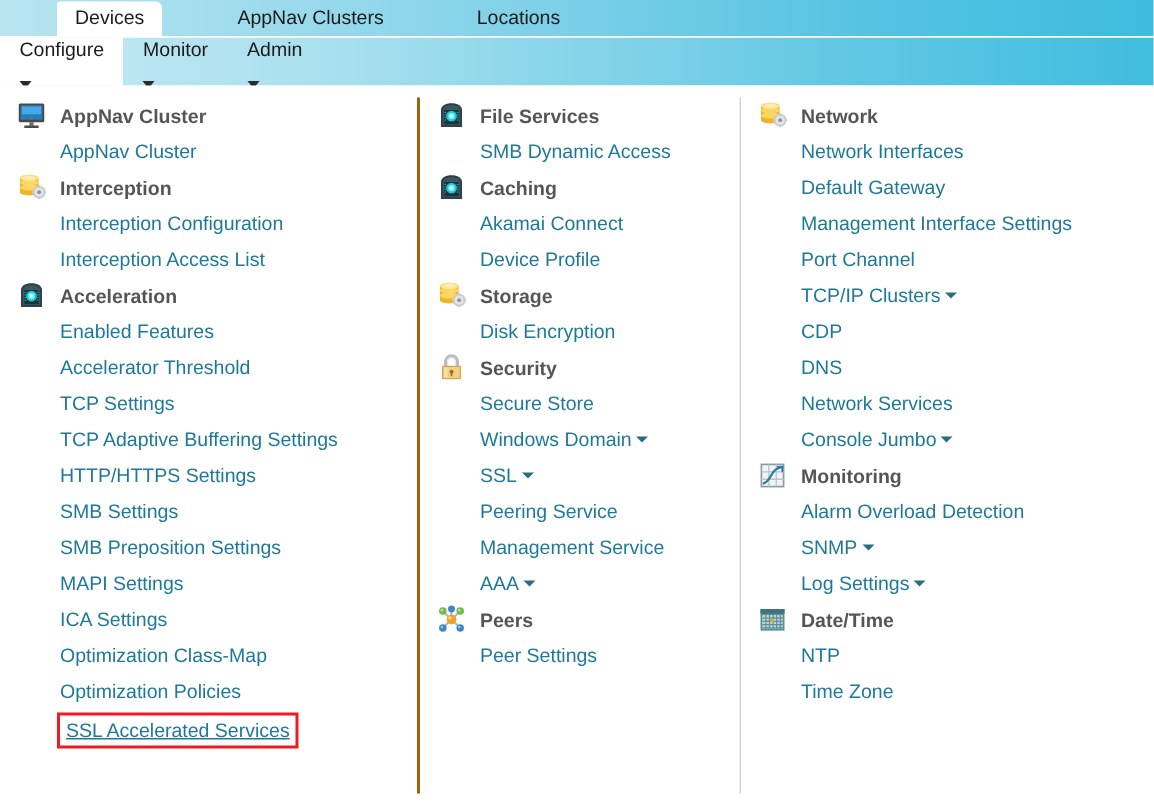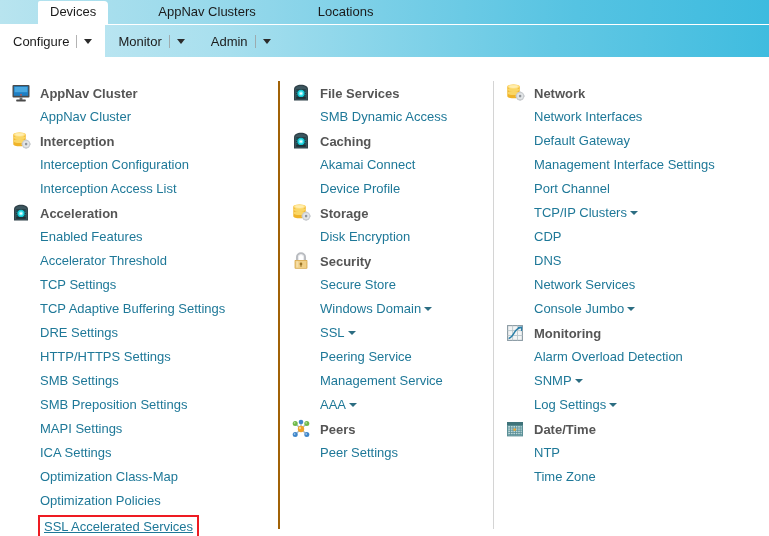--- a/index.html
+++ b/index.html
@@ -35,24 +35,24 @@
   }
 
   
   .menubar{
     position:relative;height:32px;
     background:linear-gradient(to right,#c6e9f3 0%,#a7dfee 30%,#63c8e4 72%,#3fbcdf 100%);
     border-top:1px solid #ffffff;
   }
   .menubar-inner{display:flex;align-items:center;height:32px;}
   .menu-item{
-    display:flex;align-items:center;gap:7px;
+    display:flex;gap:7px;
     height:32px;padding:0 13px;
     font-size:13px;color:#1b1b1b;
-    white-space:nowrap;cursor:pointer;
+    white-space:nowrap;cursor:pointer;flex-direction:column;
   }
   .menu-item.active{background:#ffffff;}
   .menu-sep{
     display:inline-block;width:1px;height:13px;
     background:#9a9a9a;opacity:.75;
   }
   .caret{
     display:inline-block;
     width:0;height:0;
     border-left:4.5px solid transparent;
@@ -66,21 +66,21 @@
     margin-left:3px;
     vertical-align:middle;
   }
 
   
   .content{
     position:relative;
     display:flex;
     height:472px;
     background:#fff;
-    padding-top:24px;
+    padding-top:8px;
     box-sizing:border-box;
   }
   .col{position:relative;box-sizing:border-box;}
   .col-1{width:278px;padding-left:10px;}
   .col-2{width:215px;padding-left:10px;border-left:2px solid #a16207;}
   .col-3{width:276px;padding-left:10px;border-left:1px solid #d4d4d4;}
 
   .group-head{
     display:flex;align-items:center;
     height:24px;margin-bottom:0;
@@ -221,23 +221,20 @@
           <a class="link"><span>Enabled Features</span></a>
         </div>
         <div>
           <a class="link"><span>Accelerator Threshold</span></a>
         </div>
         <div>
           <a class="link"><span>TCP Settings</span></a>
         </div>
         <div>
           <a class="link"><span>TCP Adaptive Buffering Settings</span></a>
-        </div>
-        <div>
-          <a class="link"><span>DRE Settings</span></a>
         </div>
         <div>
           <a class="link"><span>HTTP/HTTPS Settings</span></a>
         </div>
         <div>
           <a class="link"><span>SMB Settings</span></a>
         </div>
         <div>
           <a class="link"><span>SMB Preposition Settings</span></a>
         </div>

